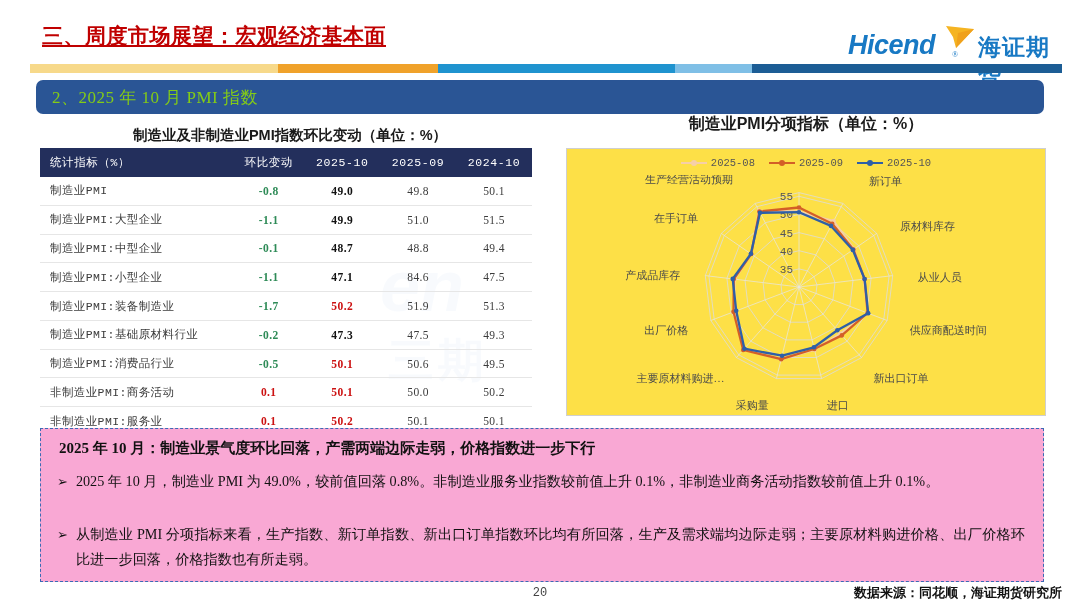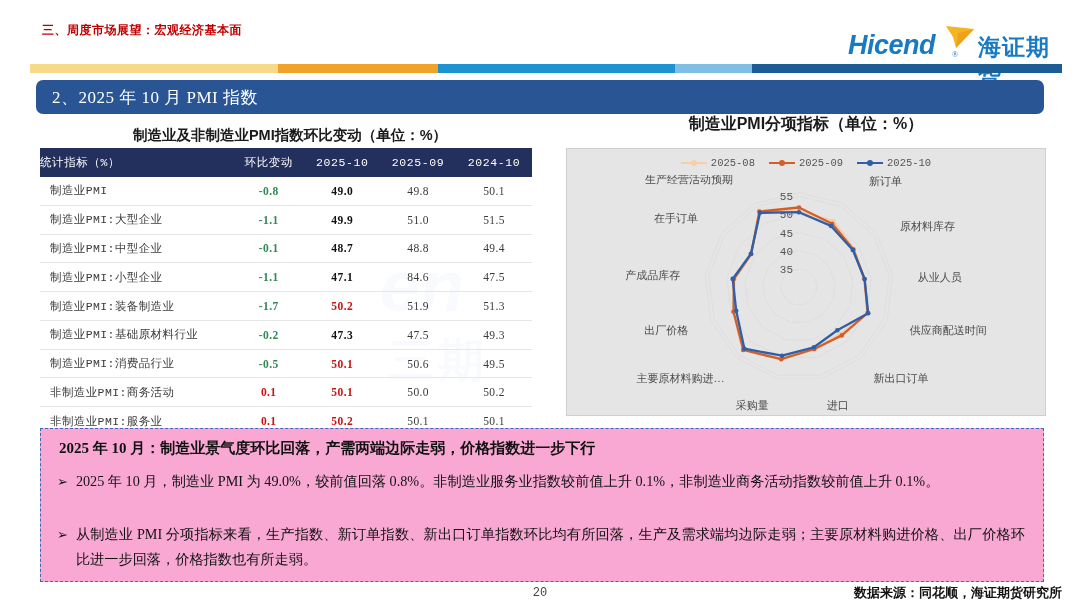--- a/index.html
+++ b/index.html
@@ -8,22 +8,22 @@
     background:#ffffff;
     font-family:"Liberation Serif","DejaVu Serif",serif;
     position:relative;overflow:hidden;
     color:#1a1a1a;
   }
   .slide{position:absolute;inset:0;}
 
   
   .hdr-title{
     position:absolute;left:42px;top:22px;
-    font-size:12px;font-weight:bold;color:#c00000;
-    letter-spacing:.5px;white-space:nowrap;
+    font-size:21px;font-weight:bold;color:#c00000;
+    letter-spacing:.5px;white-space:nowrap;text-decoration:underline;
   }
   .logo{
     position:absolute;right:18px;top:24px;
     width:214px;height:40px;
   }
   .logo-word{
     position:absolute;left:0;top:6px;
     font-family:"Liberation Sans","DejaVu Sans",sans-serif;
     font-size:27px;font-weight:bold;font-style:italic;
     color:#1879c4;letter-spacing:-.5px;
@@ -43,21 +43,21 @@
   .rule{position:absolute;left:30px;top:64px;width:1032px;height:9px;display:flex;}
   .rule span{display:block;height:100%;}
 
   
   .banner{
     position:absolute;left:36px;top:80px;width:1008px;height:34px;
     background:#2a5595;border-radius:7px;
   }
   .banner-txt{
     position:absolute;left:16px;top:6px;
-    color:#ffffff;font-size:17px;letter-spacing:.5px;
+    color:#84cc16;font-size:17px;letter-spacing:.5px;
   }
 
   
   .watermark{
     position:absolute;left:380px;top:245px;
     font-family:"Liberation Sans","DejaVu Sans",sans-serif;
     font-size:72px;font-weight:bold;font-style:italic;
     color:#ccdcf0;opacity:.75;white-space:nowrap;user-select:none;
   }
   .watermark2{
@@ -72,21 +72,21 @@
     font-size:14.5px;font-weight:bold;
     font-family:"Liberation Sans","DejaVu Sans",sans-serif;
   }
   .tbl-wrap{position:absolute;left:40px;top:148px;width:492px;}
   table{border-collapse:collapse;width:100%;background:rgba(255,255,255,.82);}
   thead th{
     background:#232f5c;color:#ffffff;font-weight:normal;
     font-family:"Liberation Mono","DejaVu Sans Mono",monospace;
     font-size:11.5px;padding:7px 6px;letter-spacing:.6px;
   }
-  thead th.lbl{text-align:left;padding-left:0;}
+  thead th.lbl{text-align:left;padding-left:10px;}
   thead th.num{text-align:center;}
   tbody td{
     font-family:"Liberation Mono","DejaVu Sans Mono",monospace;
     font-size:11.5px;color:#3b3b3b;padding:6.4px 6px;
     border-bottom:1px solid #e6e6e6;letter-spacing:.4px;
   }
   tbody td.lbl{text-align:left;padding-left:10px;white-space:nowrap;}
   tbody td.num{text-align:center;font-family:Liberation Serif, serif;}
   tbody tr.grp td{border-top:1px solid #9a9a9a;}
   tbody tr:last-child td{border-bottom:1px solid #9a9a9a;}
@@ -96,21 +96,21 @@
   .v-bold{color:#111;font-weight:bold;}
 
   
   .cht-cap{
     position:absolute;left:566px;top:114px;width:480px;text-align:center;
     font-size:16px;font-weight:bold;
     font-family:"Liberation Sans","DejaVu Sans",sans-serif;
   }
   .cht-box{
     position:absolute;left:566px;top:148px;width:478px;height:266px;
-    border:1px solid #cfcfcf;background:#e5e5e5;
+    border:1px solid #cfcfcf;background:#fde047;
   }
   .legend{
     position:absolute;left:0;top:8px;width:100%;
     display:flex;justify-content:center;gap:14px;align-items:center;
     font-family:"Liberation Mono","DejaVu Sans Mono",monospace;
     font-size:10.5px;color:#555;
   }
   .lg-item{display:flex;align-items:center;gap:4px;}
   .lg-line{display:block;width:26px;height:2px;position:relative;}
   .lg-line i{

